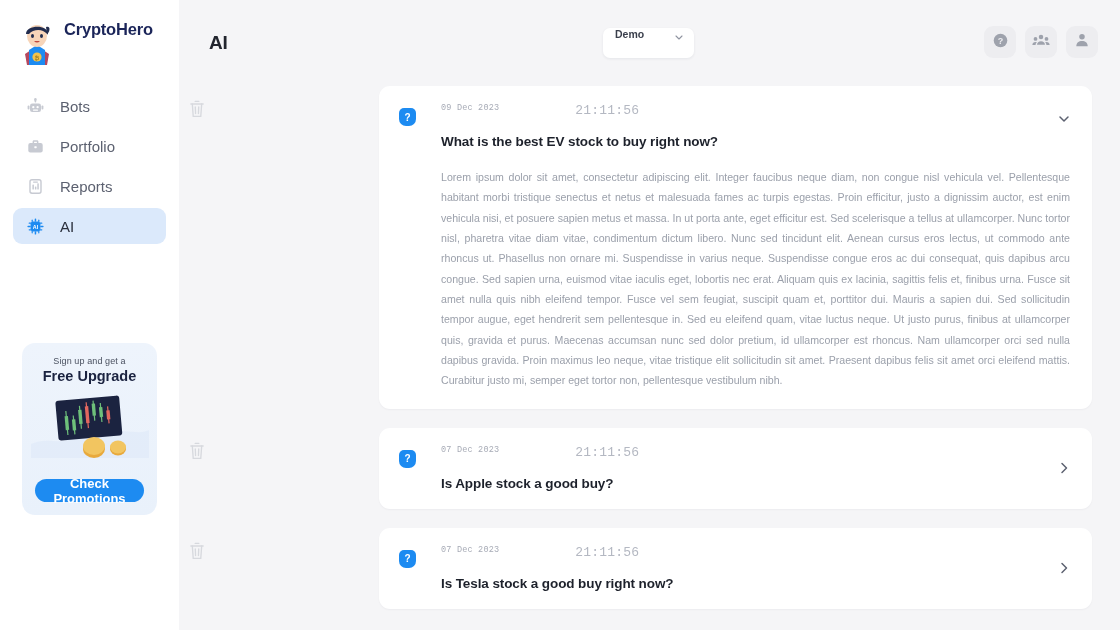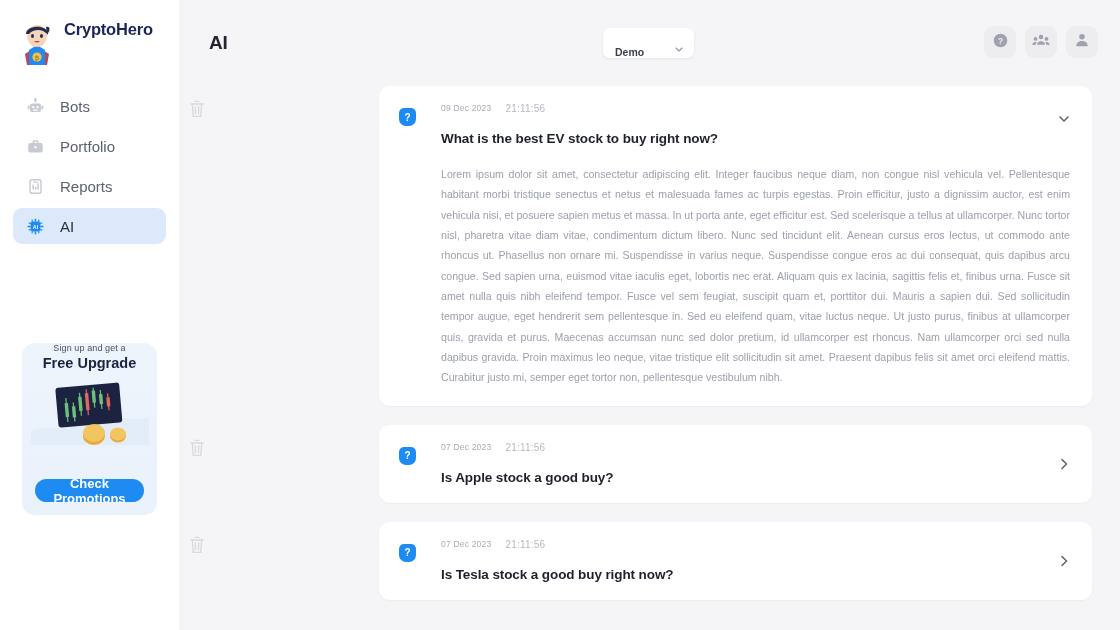--- a/index.html
+++ b/index.html
@@ -40,20 +40,21 @@
   .nav-label { font-size: 15px; color: #5c6170; }
   .nav-item.active .nav-label { color: #2a2f3c; }
 
   
   .promo {
     position: absolute; left: 22px; top: 343px;
     width: 135px; height: 172px;
     background: linear-gradient(180deg,#eef4fc 0%,#e9f1fb 100%);
     border-radius: 13px;
     display: flex; flex-direction: column; align-items: center;
+    padding-top: 13px;
     overflow: hidden;
   }
   .promo-sub { font-size: 9px; color: #4a5160; letter-spacing: .1px; }
   .promo-title { font-size: 14.5px; font-weight: bold; color: #1b2340; margin-top: 2px; }
   .promo-art { margin-top: 8px; width: 118px; height: 66px; }
   .promo-btn {
     position: absolute; bottom: 13px; left: 13px;
     width: 109px; height: 23px;
     background: #1d8bf1; border-radius: 12px;
     color: #fff; font-size: 13px; font-weight: bold;
@@ -66,21 +67,21 @@
   .main { flex: 1; position: relative; background: #f5f5f7; }
   .topbar {
     height: 86px; display: flex; align-items: center;
     padding: 0 24px 0 30px; position: relative;
   }
   .page-title { font-size: 19px; font-weight: bold; color: #22252e; letter-spacing: -0.2px; }
   .acct-select {
     position: absolute; left: 424px; top: 28px;
     width: 91px; height: 30px;
     background: #fff; border-radius: 7px;
-    display: flex; align-items: flex-end; justify-content: space-between;
+    display: flex; align-items: flex-start; justify-content: space-between;
     padding: 0 10px 0 12px;
     box-shadow: 0 1px 3px rgba(20,30,60,.07);
     cursor: pointer;
   }
   .acct-label { font-size: 10.5px; font-weight: bold; color: #3a3f4c; }
   .top-actions {
     position: absolute; right: 22px; top: 26px;
     display: flex; gap: 9px;
   }
   .top-btn {
@@ -108,23 +109,23 @@
   .conv-head { display: flex; align-items: flex-start; gap: 0; }
   .q-badge {
     width: 17px; height: 18px; flex: 0 0 17px;
     background: #1d8bf1;
     border-radius: 5px 5px 7px 7px;
     color: #fff; font-size: 10px; font-weight: bold;
     display: flex; align-items: center; justify-content: center;
     margin-top: 4px;
   }
   .q-texts { margin-left: 25px; }
-  .meta { display: flex; gap: 14px; line-height: 1; }
+  .meta { display: flex; gap: 28px; line-height: 1; font-family: Liberation Mono, monospace; }
   .meta-date { font-size: 8.5px; color: #a7abb6; letter-spacing: .2px; }
-  .meta-time { font-size: 10px; color: #b4b8c2; letter-spacing: .2px; }
+  .meta-time { font-size: 13px; color: #b4b8c2; letter-spacing: .2px; margin-left: 48px; }
   .q-title {
     font-size: 13.5px; font-weight: bold; color: #1d212b;
     margin-top: 17px; letter-spacing: -0.1px;
   }
   .chevron {
     position: absolute; right: 20px; top: 50%;
     transform: translateY(-50%);
     width: 16px; height: 16px; cursor: pointer;
   }
   .conv-body {

